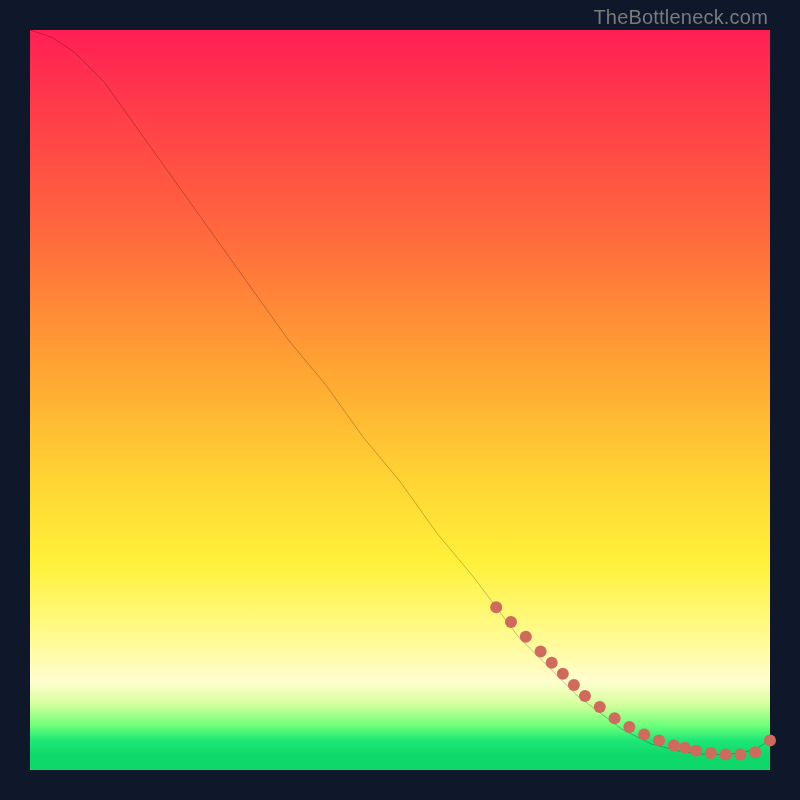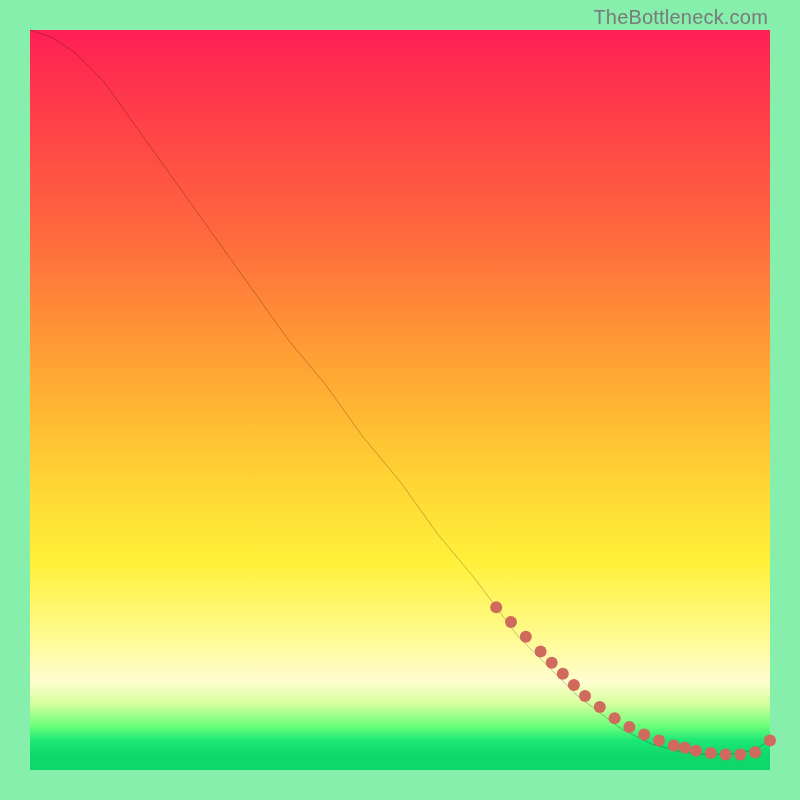--- a/index.html
+++ b/index.html
@@ -8,21 +8,21 @@
     width: 800px;
     height: 800px;
     background: #000;
     overflow: hidden;
     font-family: Arial, Helvetica, sans-serif;
   }
   .stage {
     position: relative;
     width: 800px;
     height: 800px;
-    background: #86efac;
+    background: #0f172a;
   }
   .plot {
     position: absolute;
     left: 30px;
     top: 30px;
     width: 740px;
     height: 740px;
   }
   .gradient {
     position: absolute;

